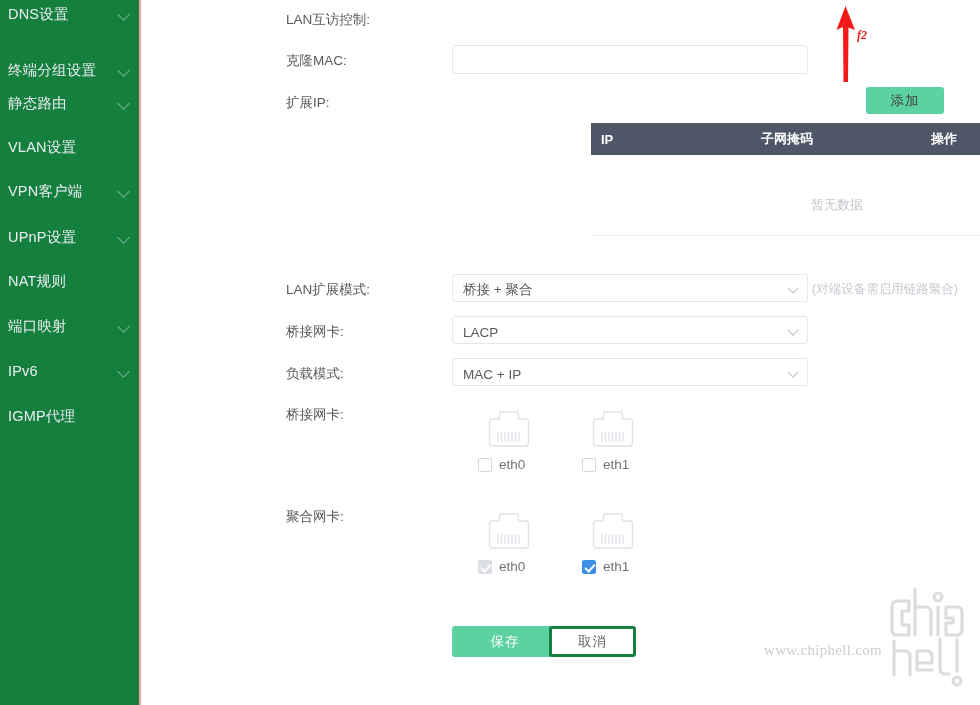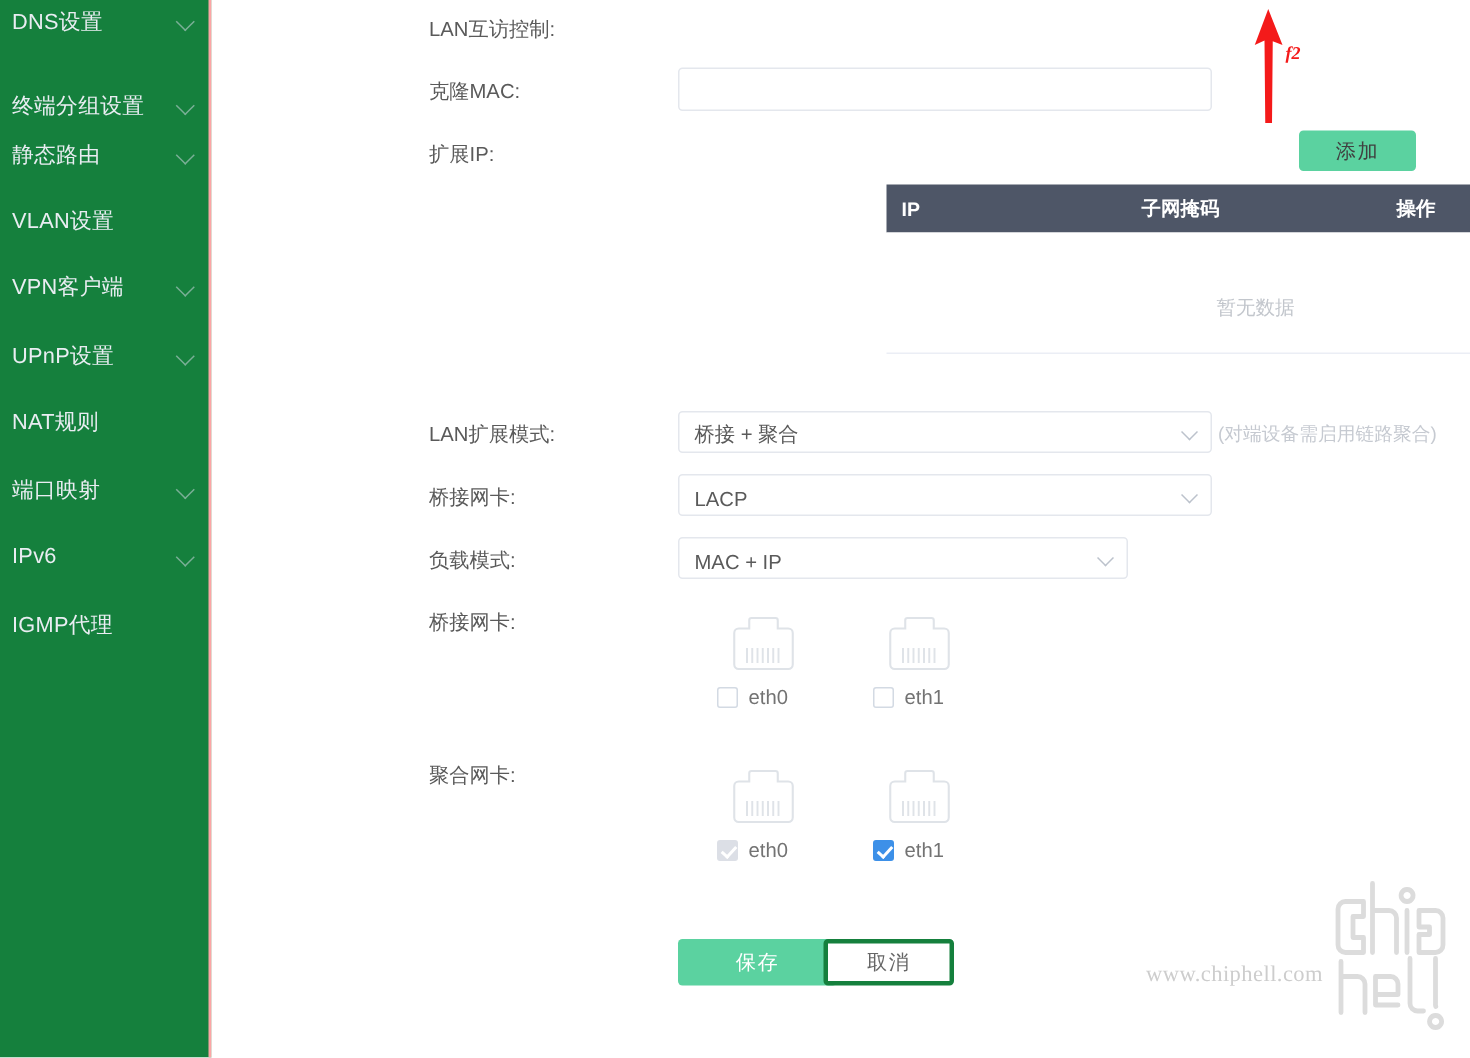--- a/index.html
+++ b/index.html
@@ -316,21 +316,21 @@
     </div>
     <div class="sel-hint" style="left:671px; top:281px;">(对端设备需启用链路聚合)</div>
 
     <div class="form-label" style="left:145px; top:323px;">桥接网卡:</div>
     <div class="sel" style="left:311px; top:316px; width:356px;">
       <span>LACP</span>
       <span class="sel-arrow"></span>
     </div>
 
     <div class="form-label" style="left:145px; top:365px;">负载模式:</div>
-    <div class="sel" style="left:311px; top:358px; width:300px;">
+    <div class="sel" style="left:311px; top:358px; width:356px;">
       <span>MAC + IP</span>
       <span class="sel-arrow"></span>
     </div>
 
     <div class="form-label" style="left:145px; top:406px;">桥接网卡:</div>
 
     <div class="nic" style="left:337px; top:407px;">
       <svg class="nic-icon" viewBox="0 0 50 44">
         <path d="M17 5 h16 a1.5 1.5 0 0 1 1.5 1.5 V12 h7 a3 3 0 0 1 3 3 v21 a3 3 0 0 1 -3 3 H8.5 a3 3 0 0 1 -3 -3 V15 a3 3 0 0 1 3 -3 h7 V6.5 A1.5 1.5 0 0 1 17 5 z" fill="none" stroke="#dfe3e8" stroke-width="1.4"></path>
         <g stroke="#dfe3e8" stroke-width="1.3">

